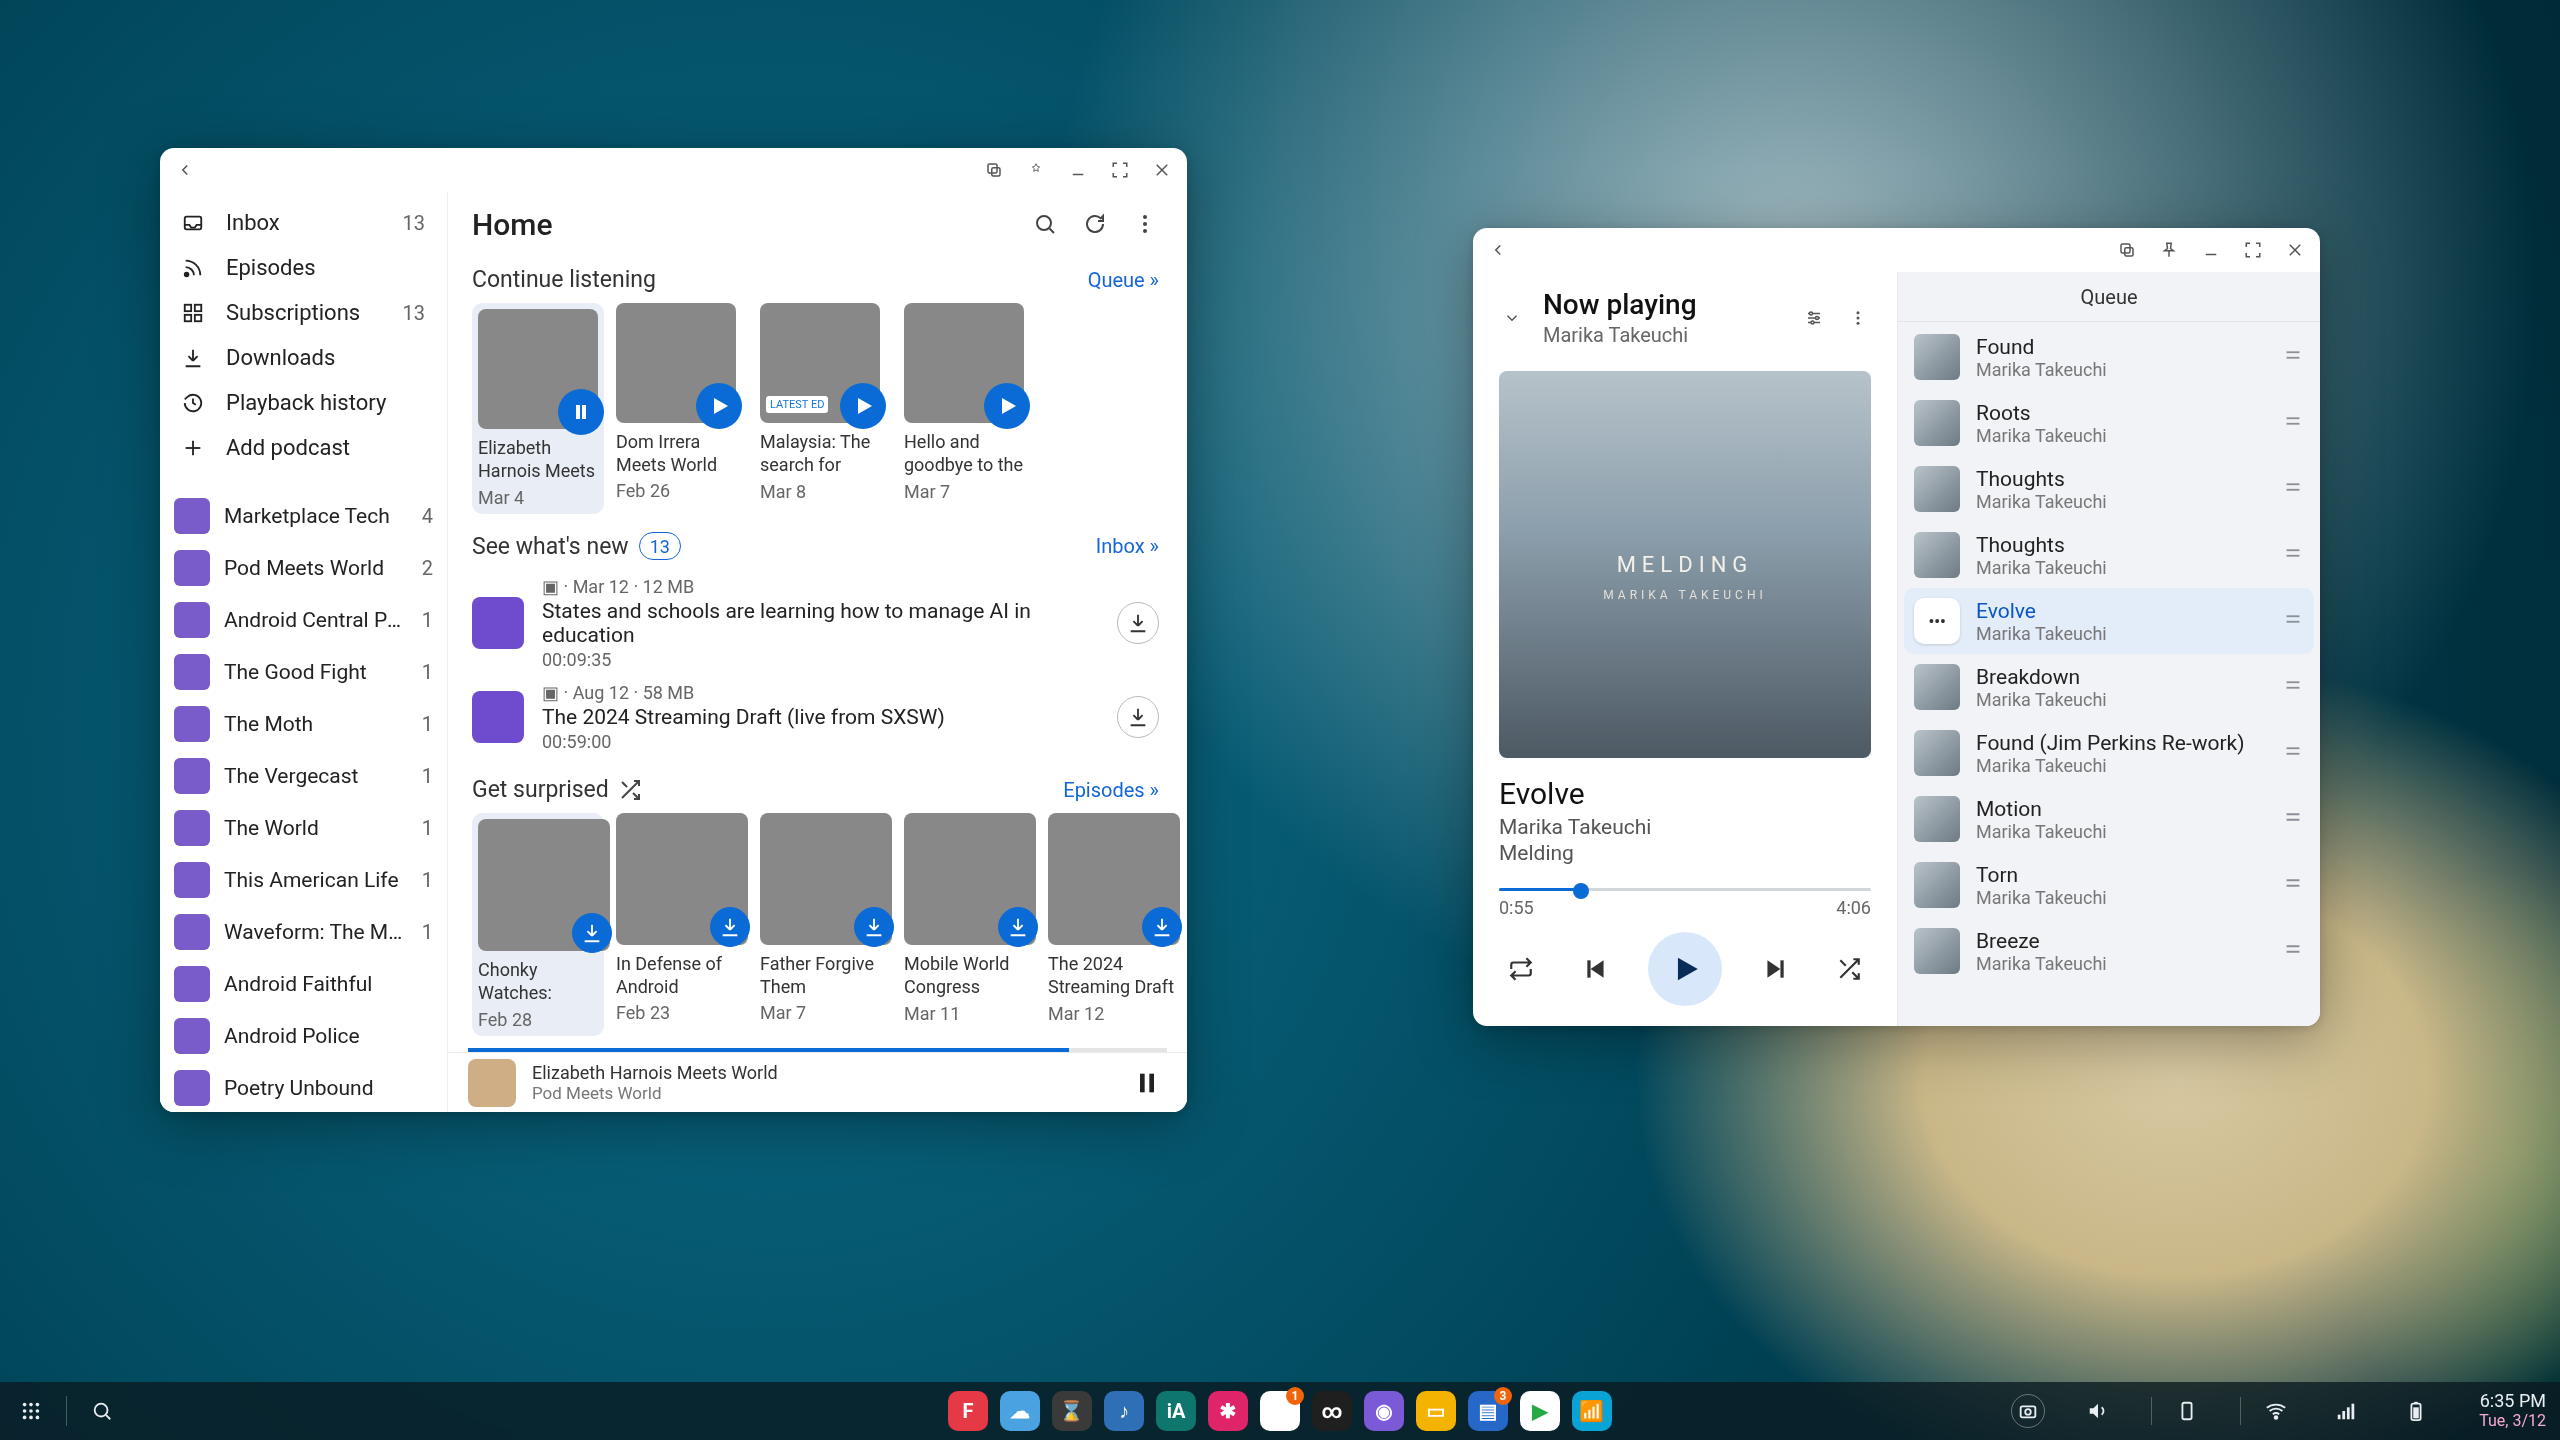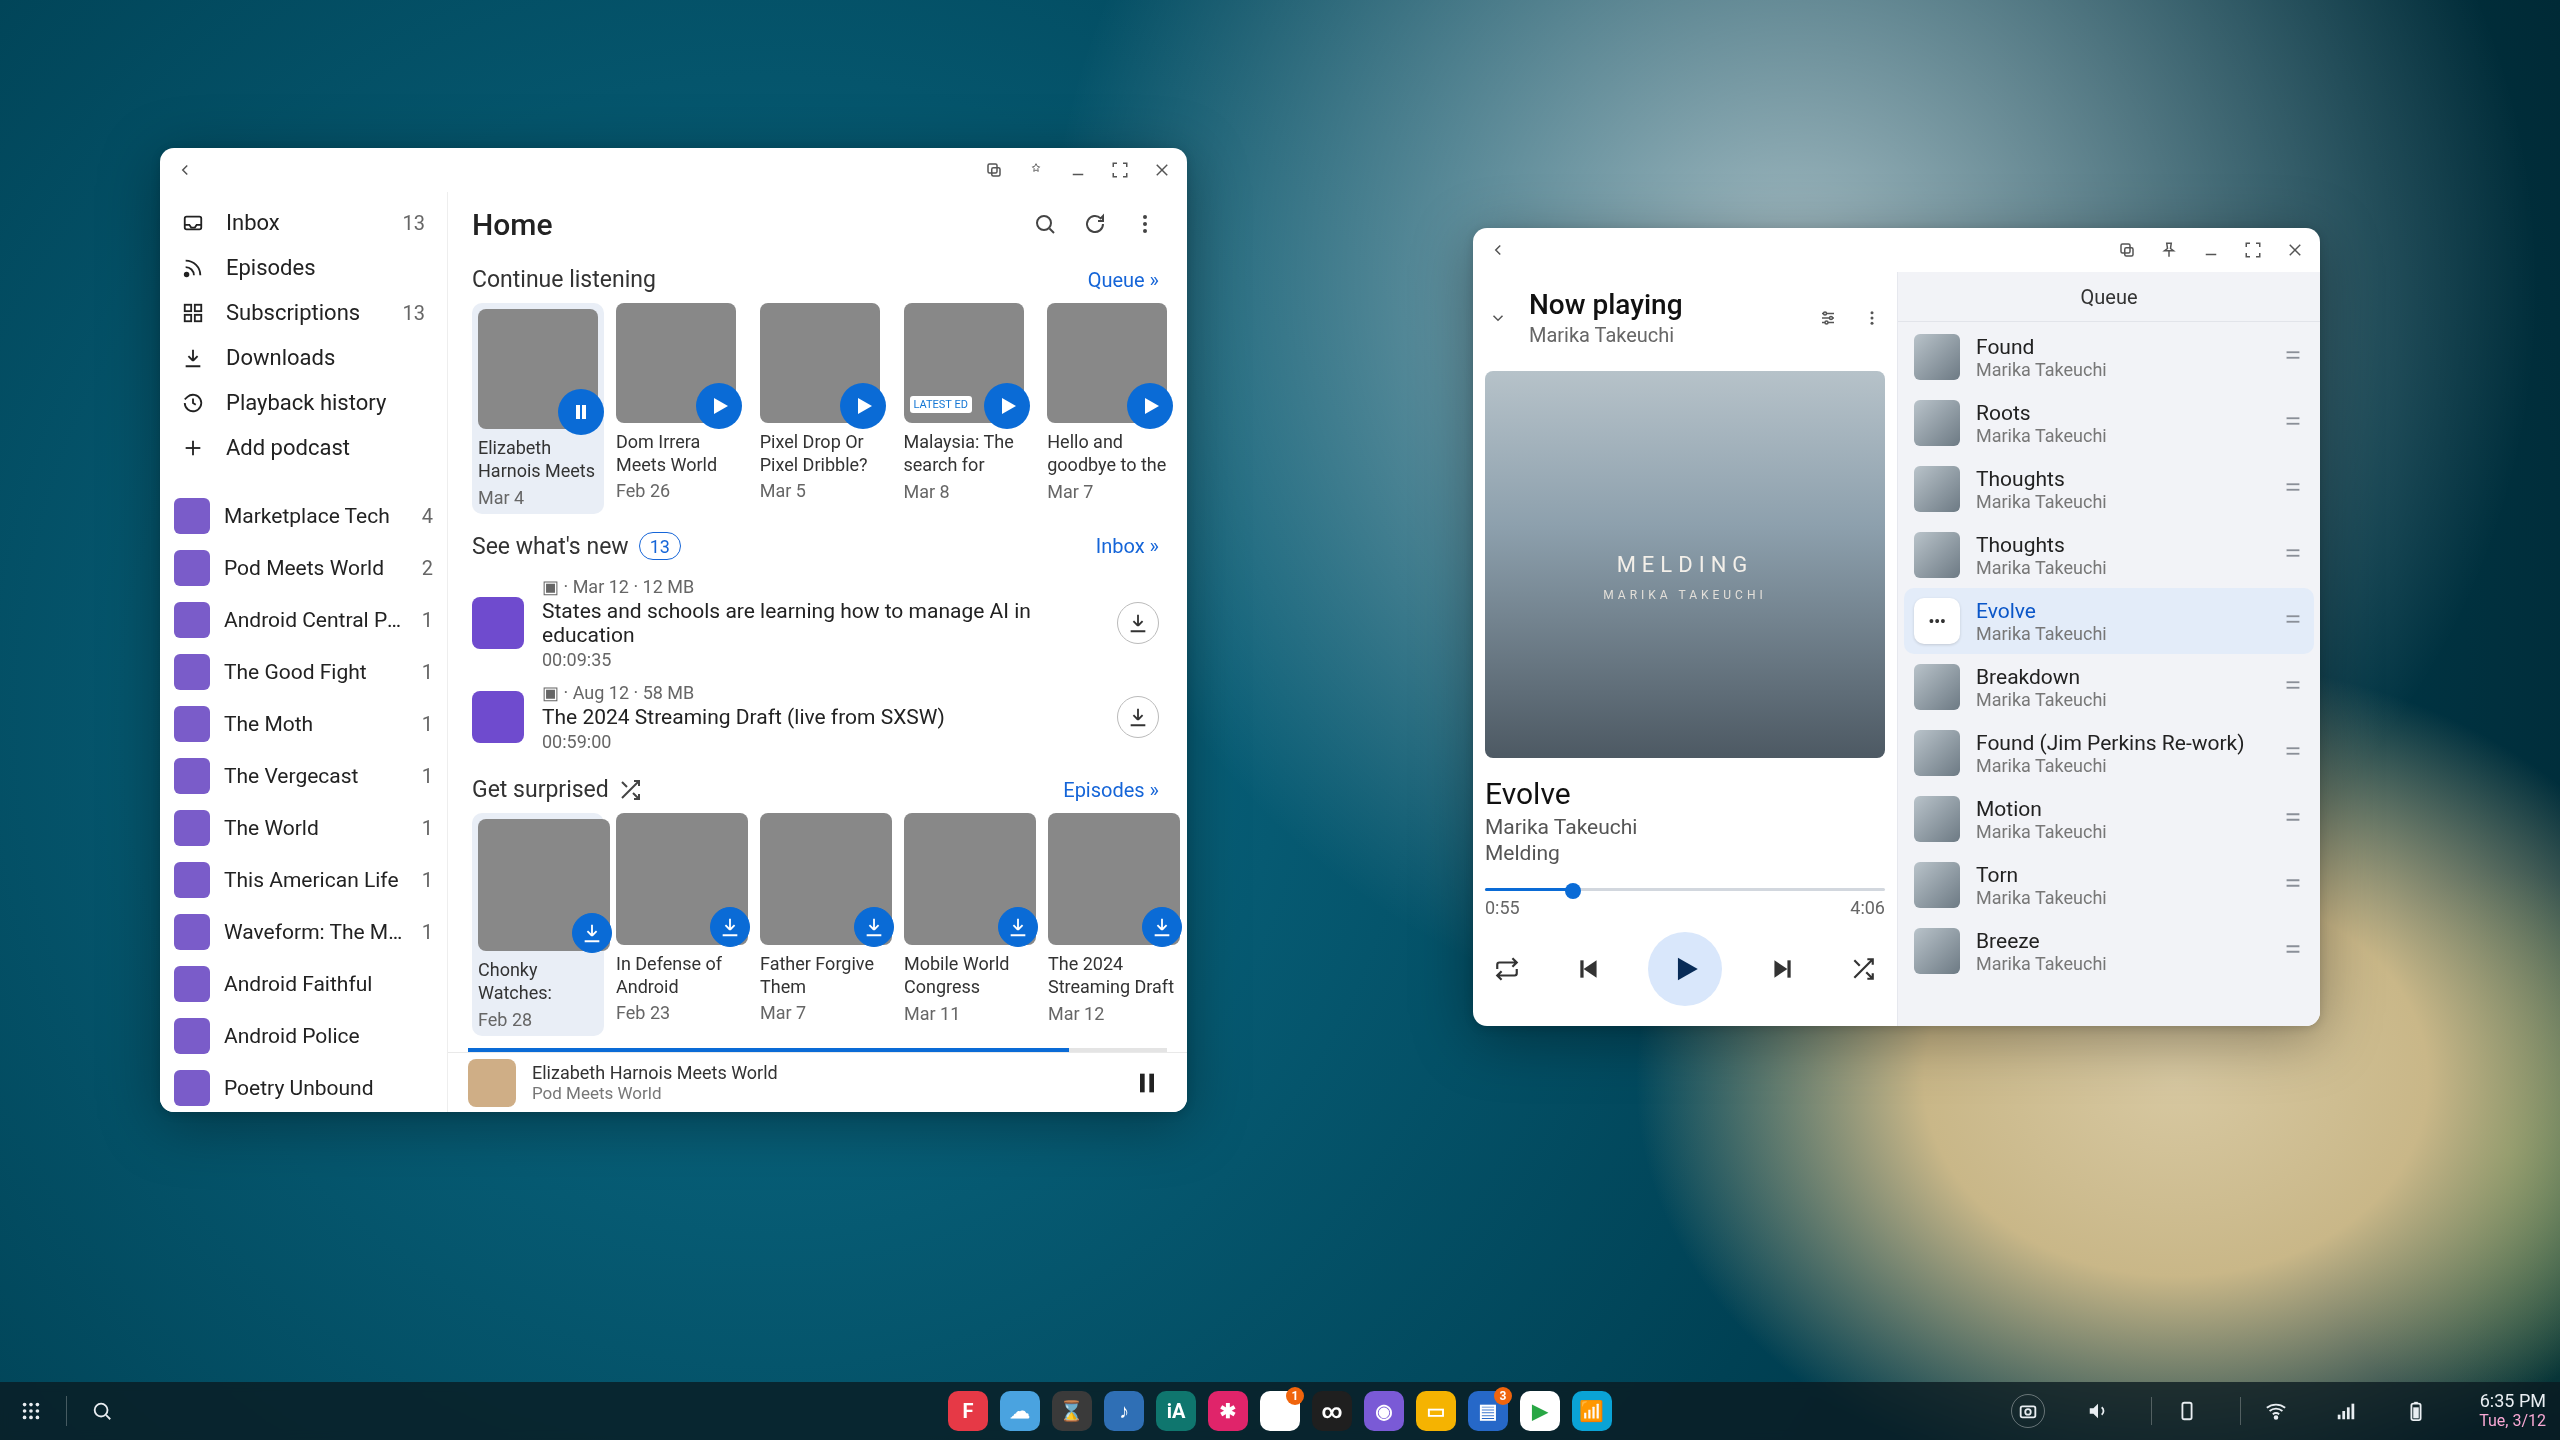--- a/index.html
+++ b/index.html
@@ -70,21 +70,21 @@
   .miniplayer .mtext{flex:1;font-size:18px;color:#333}
   .miniplayer .msub{font-size:17px;color:#777}
   .miniplayer .mpb{width:40px;height:40px;display:flex;align-items:center;justify-content:center}
   .miniplayer .mpb svg{width:28px;height:28px}
   .miniprog{position:relative;height:4px;background:#e4e4e4;margin:0 20px}
   .miniprog>div{position:absolute;left:0;top:0;bottom:0;background:#0a6bd6;width:86%}
 
   
   .music{left:1473px;top:228px;width:847px;height:798px;display:flex;flex-direction:column}
   .mbody{flex:1;display:flex;min-height:0}
-  .npane{flex:1;padding:16px 12px 20px;display:flex;flex-direction:column}
+  .npane{flex:1;padding:16px 26px 20px;display:flex;flex-direction:column}
   .npTitle{font-size:28px;font-weight:500;color:#111}
   .npSub{font-size:20px;color:#666;margin-top:2px}
   .npTop{display:flex;align-items:center;gap:18px}
   .npSpacer{flex:1}
   .albumart{flex:1;margin:24px 0 12px;border-radius:8px;background:
      linear-gradient(180deg,#b6c2c9 0%,#8da0ad 40%,#4d5963 100%);
      position:relative;display:flex;align-items:center;justify-content:center;color:#f3efe9;letter-spacing:6px;font-size:22px}
   .albumart::after{content:"MARIKA TAKEUCHI";position:absolute;top:56%;font-size:12px;letter-spacing:4px;color:#e3dfd9}
   .trackTitle{font-size:30px;color:#111;margin-top:6px}
   .trackArtist{font-size:21px;color:#555;margin-top:4px}
@@ -344,32 +344,20 @@
       <div class="playbtn">
                   <svg viewBox="0 0 24 24" fill="currentColor">
                     <polygon points="7,4 21,12 7,20"></polygon>
                   </svg>
                 </div>
     </div>
     <div class="t1">Dom Irrera Meets World</div>
     <div class="t2">Feb 26</div>
             </div>
             <div class="card">
-              <div class="art c-af">
-
-      <div class="playbtn">
-                  <svg viewBox="0 0 24 24" fill="currentColor">
-                    <polygon points="7,4 21,12 7,20"></polygon>
-                  </svg>
-                </div>
-    </div>
-    <div class="t1">Pixel Drop Or Pixel Dribble?</div>
-    <div class="t2">Mar 5</div>
-            </div>
-            <div class="card">
               <div class="art c-world">
       <span style="position:absolute;left:6px;bottom:10px;background:#fff;color:#1477d4;font-size:11px;padding:2px 4px;border-radius:3px">LATEST ED</span>
       <div class="playbtn">
                   <svg viewBox="0 0 24 24" fill="currentColor">
                     <polygon points="7,4 21,12 7,20"></polygon>
                   </svg>
                 </div>
     </div>
     <div class="t1">Malaysia: The search for MH370…</div>
     <div class="t2">Mar 8</div>

